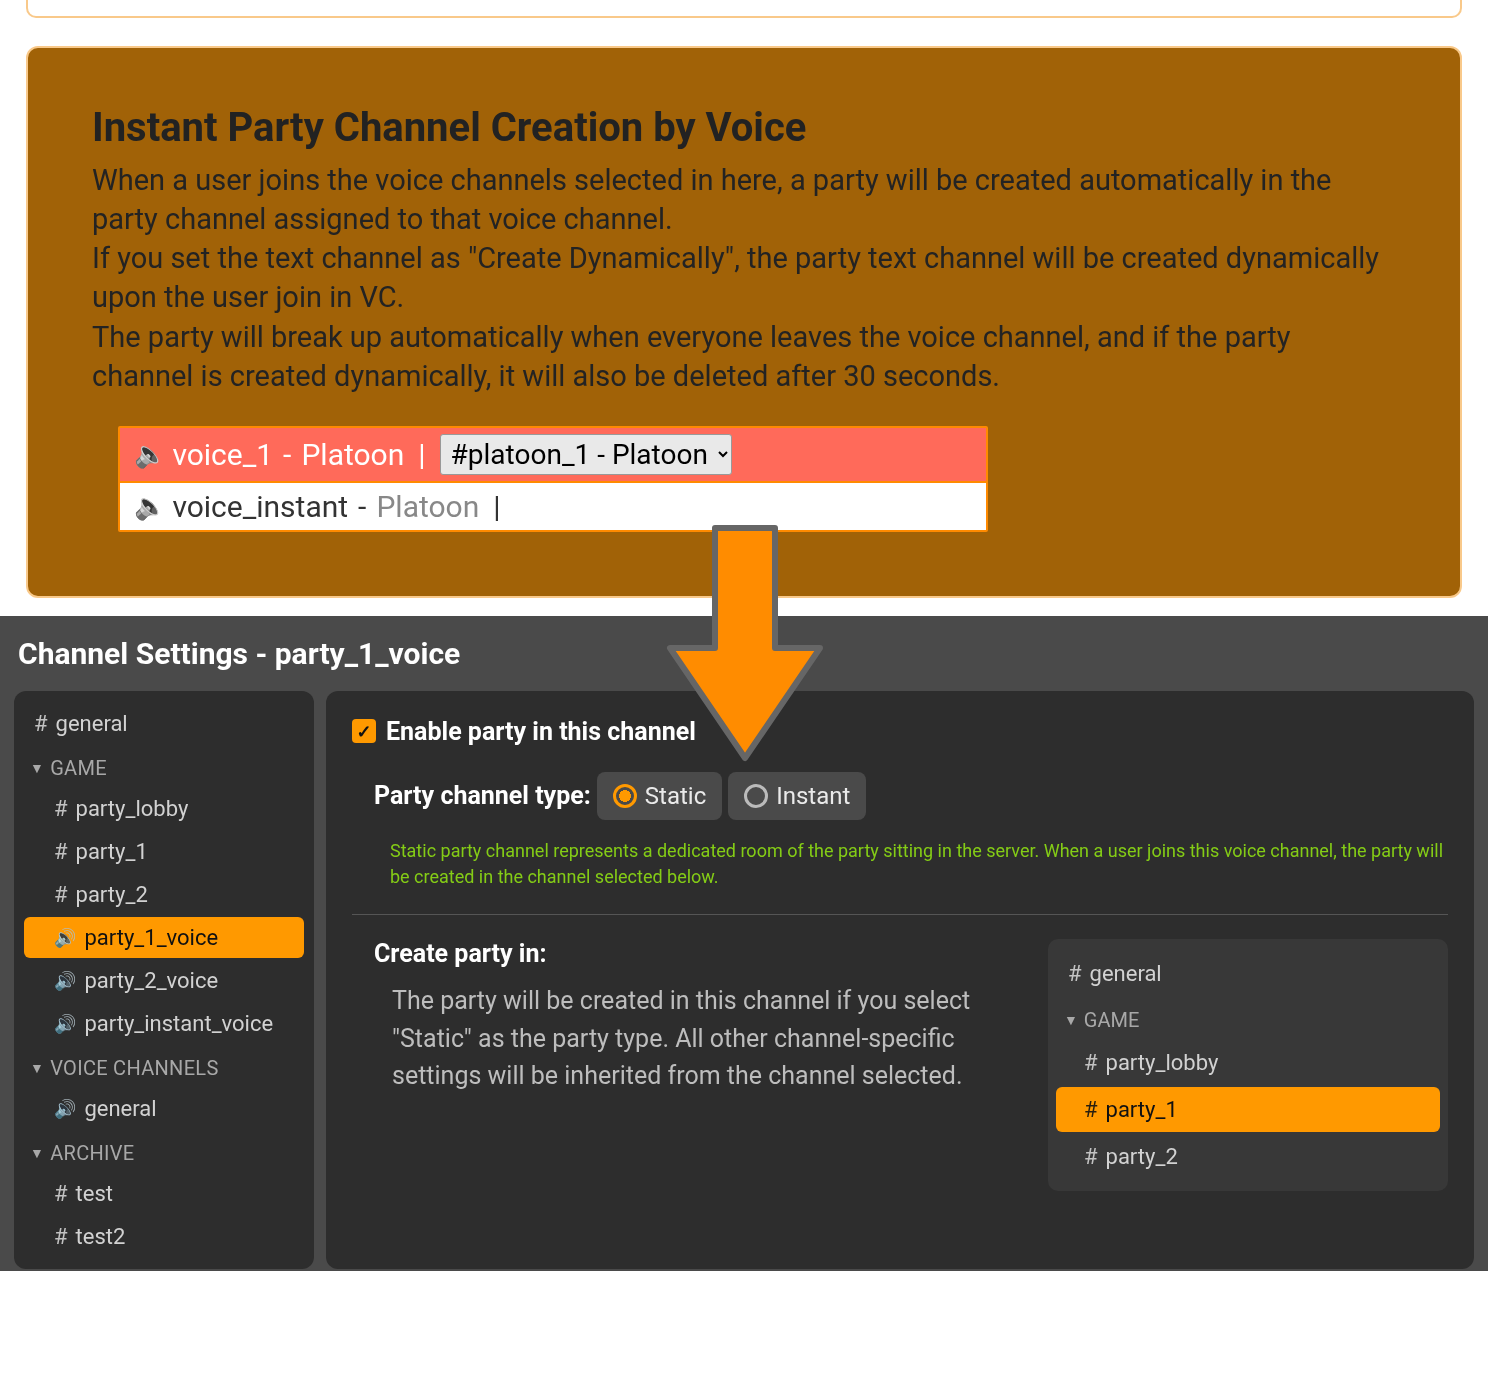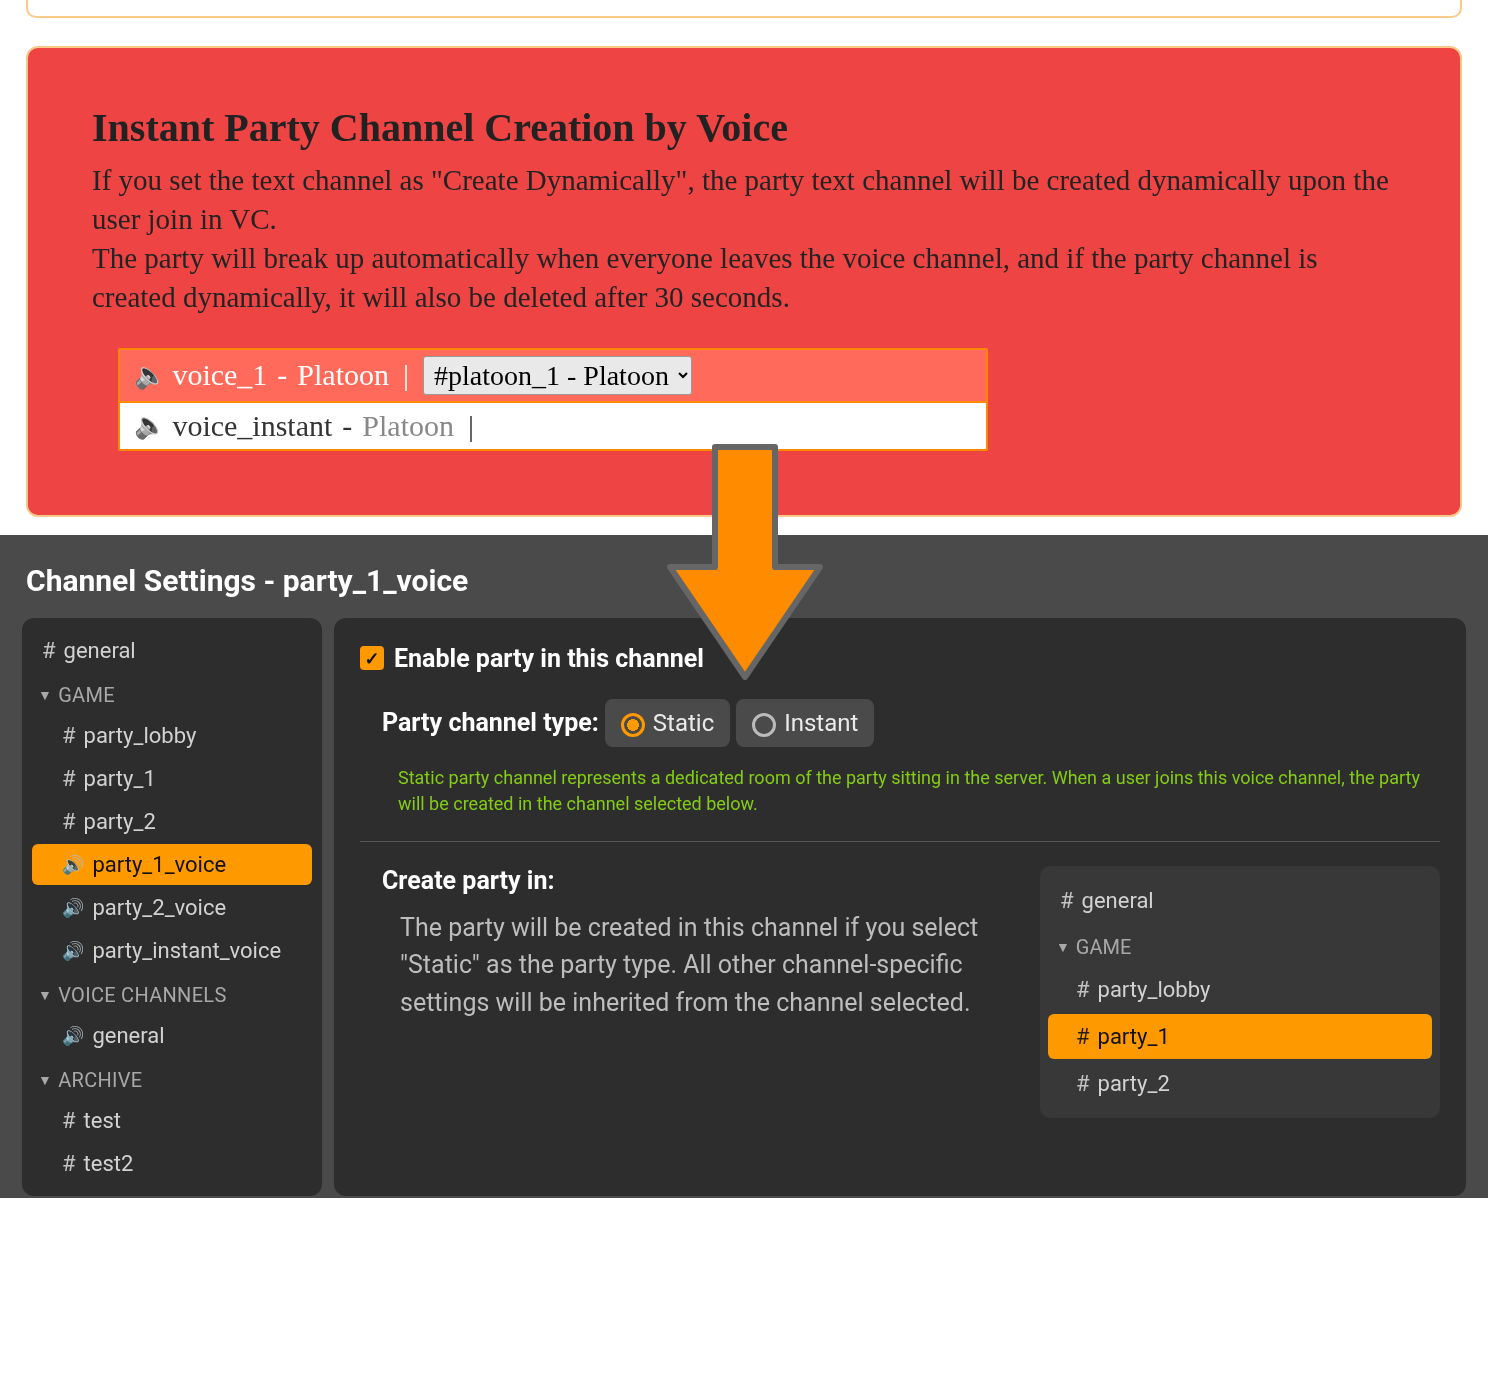--- a/index.html
+++ b/index.html
@@ -13,23 +13,22 @@
     border: 2px solid #f9c98a;
     border-top: none;
     border-radius: 0 0 10px 10px;
     margin: 0 26px;
     background:#fff;
   }
   .card {
     margin: 28px 26px 0 26px;
     border: 2px solid #f9c98a;
     border-radius: 12px;
-    background: #ef4444;
+    background: #a16207;
     padding: 56px 64px 64px 64px;
-    font-family: Liberation Serif, serif;
   }
   .card h1 {
     font-size: 40px;
     font-weight: 700;
     color: #222;
     margin-bottom: 10px;
   }
   .card p {
     font-size: 29px;
     line-height: 1.35;
@@ -81,21 +80,21 @@
   .arrow-svg {
     position: absolute;
     left: 660px;
     top: -80px;
     width: 170px;
     height: 260px;
   }
 
   .dark-panel {
     background: #4a4a4a;
-    padding: 22px;
+    padding: 14px;
     padding-bottom: 2px;
     color: #e8e8e8;
     margin-top: 18px;
   }
   .dark-panel h2 {
     font-size: 30px;
     font-weight: 700;
     margin: 6px 4px 20px 4px;
     color: #fff;
   }
@@ -166,21 +165,21 @@
     align-items:center;
     gap: 6px;
     margin-left: 22px;
     margin-bottom: 18px;
   }
   .type-row .lbl { font-weight:700; font-size: 25px; color:#fff; }
   .segbtn {
     background:#4a4a4a;
     border-radius: 8px;
     padding: 10px 16px;
-    display:flex; align-items:flex-end; gap:8px;
+    display:flex; align-items:center; gap:8px;
     color:#eaeaea;
     font-size: 24px;
   }
   .radio {
     width:18px; height:18px; border-radius:50%;
     border: 3px solid #bbb;
     box-sizing: content-box;
     display:inline-block;
   }
   .radio.checked {
@@ -224,20 +223,21 @@
   .mt-item.selected { background:#ff9900; color:#111; }
   .mt-cat { display:flex; align-items:center; gap:6px; padding:10px 8px 6px 8px; color:#a8a8a8; font-size:20px;}
 </style>
 </head>
 <body>
 
 <div class="top-strip"></div>
 
 <div class="card">
   <h1>Instant Party Channel Creation by Voice</h1>
+  <p>When a user joins the voice channels selected in here, a party will be created automatically in the party channel assigned to that voice channel.</p>
   <p>If you set the text channel as "Create Dynamically", the party text channel will be created dynamically upon the user join in VC.</p>
   <p>The party will break up automatically when everyone leaves the voice channel, and if the party channel is created dynamically, it will also be deleted after 30 seconds.</p>
 
   <div class="rows-box">
     <div class="row active">
       <span class="voice-icon">🔈</span>
       <span class="name">voice_1</span>
       <span class="sep-dash">-</span>
       <span>Platoon</span>
       <span class="pipe">|</span>

